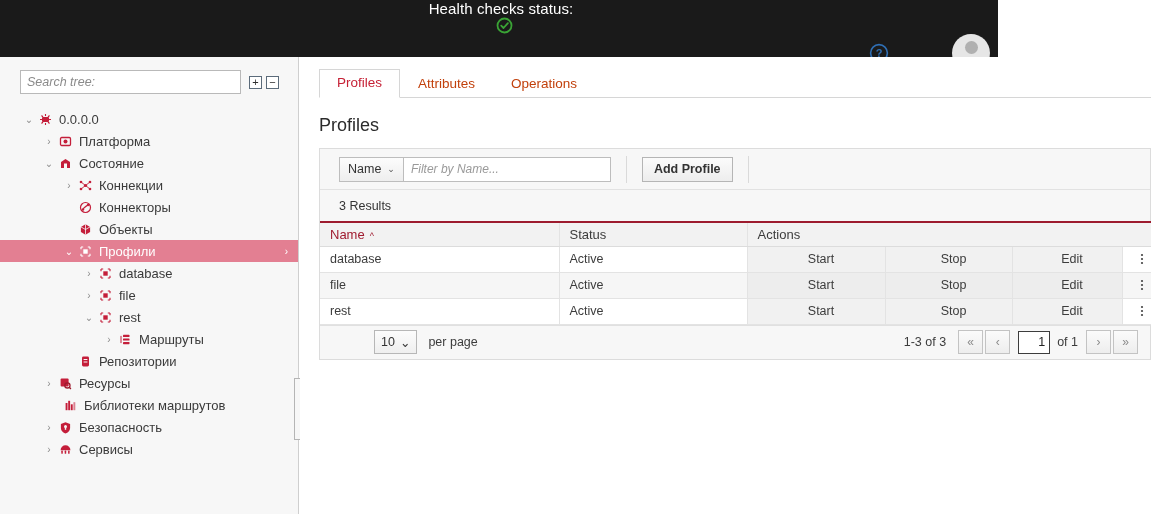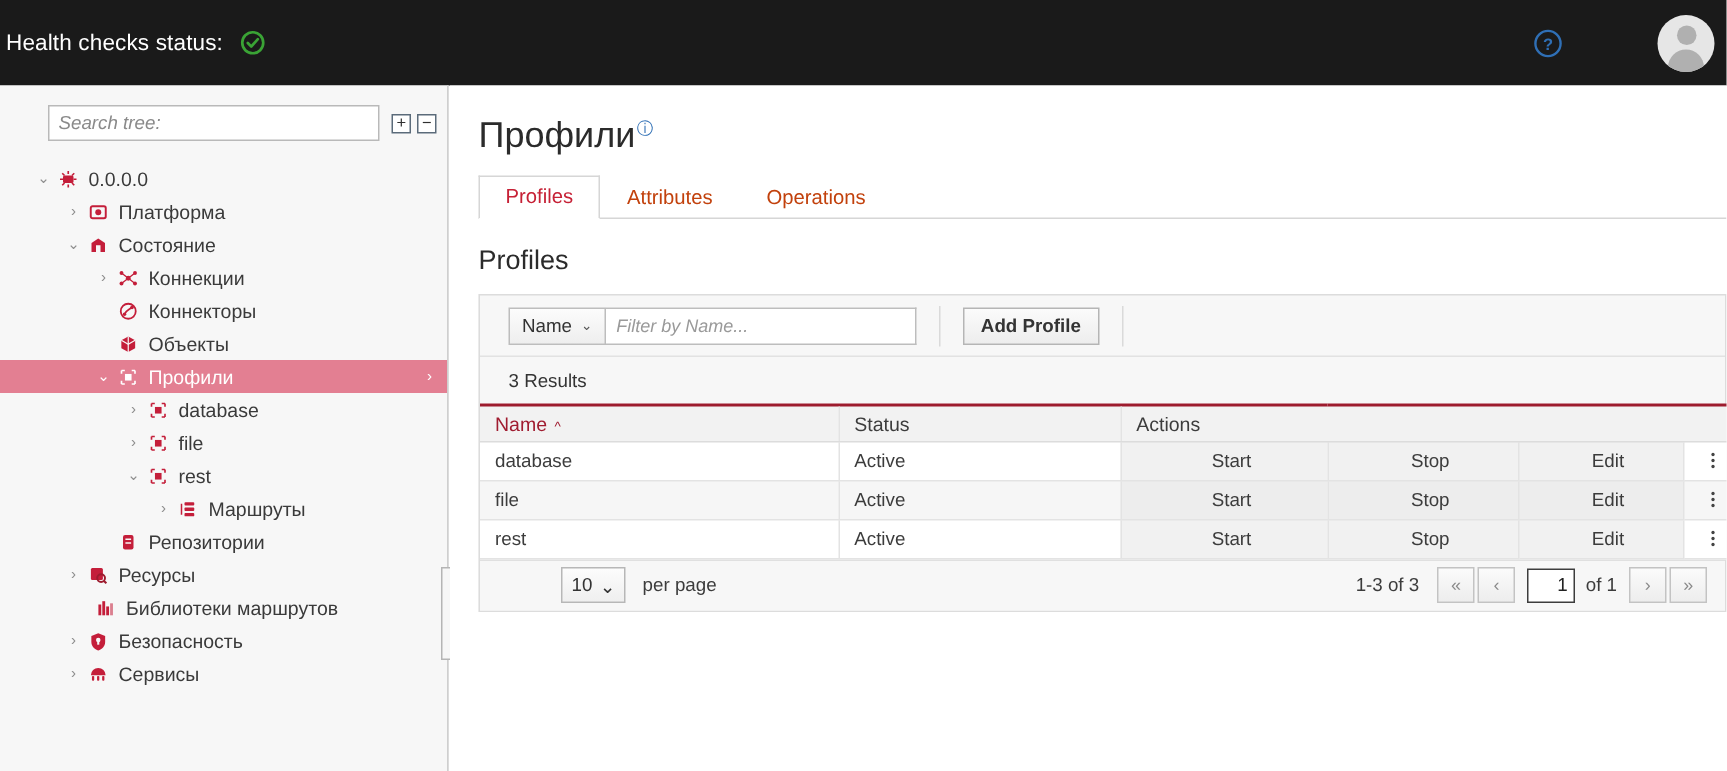--- a/index.html
+++ b/index.html
@@ -9,23 +9,23 @@
     overflow: hidden;
     background: #ffffff;
     font-family: "Liberation Sans", sans-serif;
     font-size: 13px;
     color: #333333;
   }
 
   
   .topbar {
     position: absolute; top: 0; left: 0;
-    width: 1151px; height: 57px;
+    width: 998px; height: 57px;
     background: #1a1a1a;
-    display: flex; align-items: center;
+    display: flex; align-items: center; flex-direction: column;
   }
   .health-label {
     color: #ffffff;
     font-size: 15px;
     margin-left: 4px;
     letter-spacing: 0.1px;
   }
   .health-icon {
     margin-left: 11px;
     width: 17px; height: 17px;
@@ -82,21 +82,20 @@
   .search-input {
     width: 221px; height: 24px;
     border: 1px solid #b9b9b9;
     background: #ffffff;
     font-family: "Liberation Sans", sans-serif;
     font-size: 12.5px;
     font-style: italic;
     color: #444;
     padding: 0 6px;
     outline: none;
-    margin-left: 12px;
   }
   .search-input::placeholder { color: #8a8a8a; font-style: italic; }
   .tree-btns { display: flex; gap: 4px; margin-left: 8px; }
   .tree-btn {
     width: 13px; height: 13px;
     border: 1px solid #5b6b7a;
     display: inline-flex; align-items: center; justify-content: center;
     cursor: pointer;
     background: #fff;
   }
@@ -591,23 +590,20 @@
         </span>
         <span class="tw-label">Сервисы</span>
       </div>
     </div>
   <div class="sidebar-scroll">
     <div class="scroll-thumb"></div>
   </div>
 </div>
 
 <div class="main">
-  <h1 class="page-title">
-    <span>Профили</span><span class="title-info">ⓘ</span>
-  </h1>
 
   <div class="tabs" id="tabs">
       <div class="tab active">Profiles</div>
       <div class="tab">Attributes</div>
       <div class="tab">Operations</div>
     </div>
 
   <h2 class="section-title">Profiles</h2>
 
   <div class="panel">

